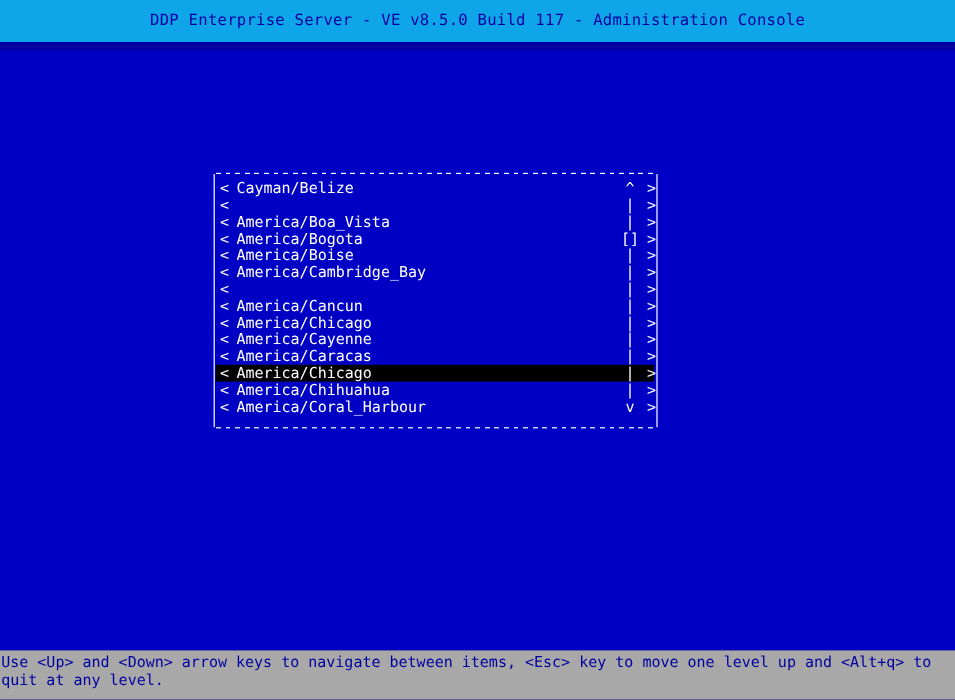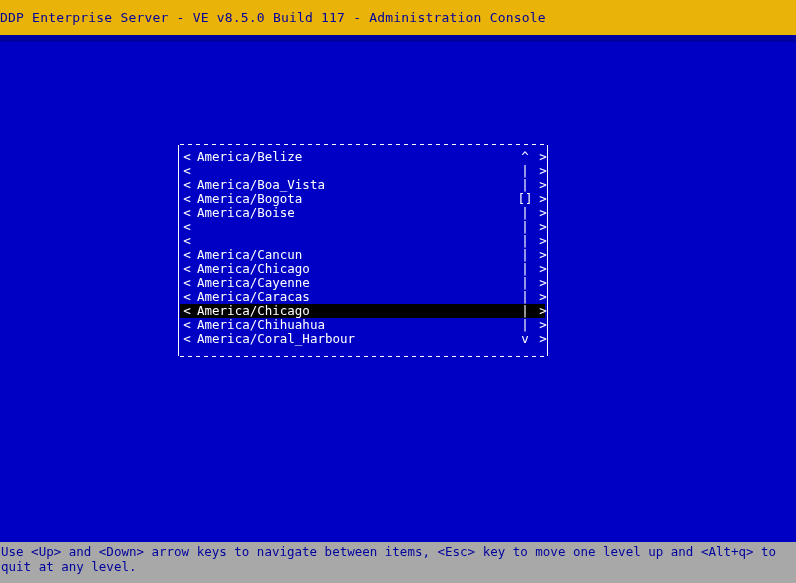--- a/index.html
+++ b/index.html
@@ -14,23 +14,24 @@
     font-family: "DejaVu Sans Mono", "Liberation Mono", monospace;
     position: relative;
   }
 
   
   #titlebar {
     position: absolute;
     left: 0; top: 0;
     width: 796px;
     height: 35px;
-    background: #eab308;
+    background: #0ea5e9;
     display: flex;
     align-items: center;
+    justify-content: center;
   }
   #titlebar-text {
     color: #00009e;
     font-size: 13px;
     letter-spacing: 0.2px;
     white-space: pre;
   }
 
   
   #desktop {
@@ -160,26 +161,26 @@
 <div id="desktop">
   <div id="topband"></div>
 
   <div id="listbox">
     <div id="border-top" class="border-h"></div>
     <div id="border-bottom" class="border-h"></div>
     <div id="border-left" class="border-v"></div>
     <div id="border-right" class="border-v"></div>
 
     <div id="rows">
-        <div class="row"><div class="rowfill"></div><span class="lmark">&lt;</span><span class="label">America/Belize</span><span class="sb">^</span><span class="rmark">&gt;</span></div>
+        <div class="row"><div class="rowfill"></div><span class="lmark">&lt;</span><span class="label">Cayman/Belize</span><span class="sb">^</span><span class="rmark">&gt;</span></div>
         <div class="row"><div class="rowfill"></div><span class="lmark">&lt;</span><span class="sb">|</span><span class="rmark">&gt;</span></div>
         <div class="row"><div class="rowfill"></div><span class="lmark">&lt;</span><span class="label">America/Boa_Vista</span><span class="sb">|</span><span class="rmark">&gt;</span></div>
         <div class="row"><div class="rowfill"></div><span class="lmark">&lt;</span><span class="label">America/Bogota</span><span class="sb">[]</span><span class="rmark">&gt;</span></div>
         <div class="row"><div class="rowfill"></div><span class="lmark">&lt;</span><span class="label">America/Boise</span><span class="sb">|</span><span class="rmark">&gt;</span></div>
-        <div class="row"><div class="rowfill"></div><span class="lmark">&lt;</span><span class="sb">|</span><span class="rmark">&gt;</span></div>
+        <div class="row"><div class="rowfill"></div><span class="lmark">&lt;</span><span class="label">America/Cambridge_Bay</span><span class="sb">|</span><span class="rmark">&gt;</span></div>
         <div class="row"><div class="rowfill"></div><span class="lmark">&lt;</span><span class="sb">|</span><span class="rmark">&gt;</span></div>
         <div class="row"><div class="rowfill"></div><span class="lmark">&lt;</span><span class="label">America/Cancun</span><span class="sb">|</span><span class="rmark">&gt;</span></div>
         <div class="row"><div class="rowfill"></div><span class="lmark">&lt;</span><span class="label">America/Chicago</span><span class="sb">|</span><span class="rmark">&gt;</span></div>
         <div class="row"><div class="rowfill"></div><span class="lmark">&lt;</span><span class="label">America/Cayenne</span><span class="sb">|</span><span class="rmark">&gt;</span></div>
         <div class="row"><div class="rowfill"></div><span class="lmark">&lt;</span><span class="label">America/Caracas</span><span class="sb">|</span><span class="rmark">&gt;</span></div>
         <div class="row selected"><div class="rowfill"></div><span class="lmark">&lt;</span><span class="label">America/Chicago</span><span class="sb">|</span><span class="rmark">&gt;</span></div>
         <div class="row"><div class="rowfill"></div><span class="lmark">&lt;</span><span class="label">America/Chihuahua</span><span class="sb">|</span><span class="rmark">&gt;</span></div>
         <div class="row"><div class="rowfill"></div><span class="lmark">&lt;</span><span class="label">America/Coral_Harbour</span><span class="sb">v</span><span class="rmark">&gt;</span></div>
       </div>
   </div>

